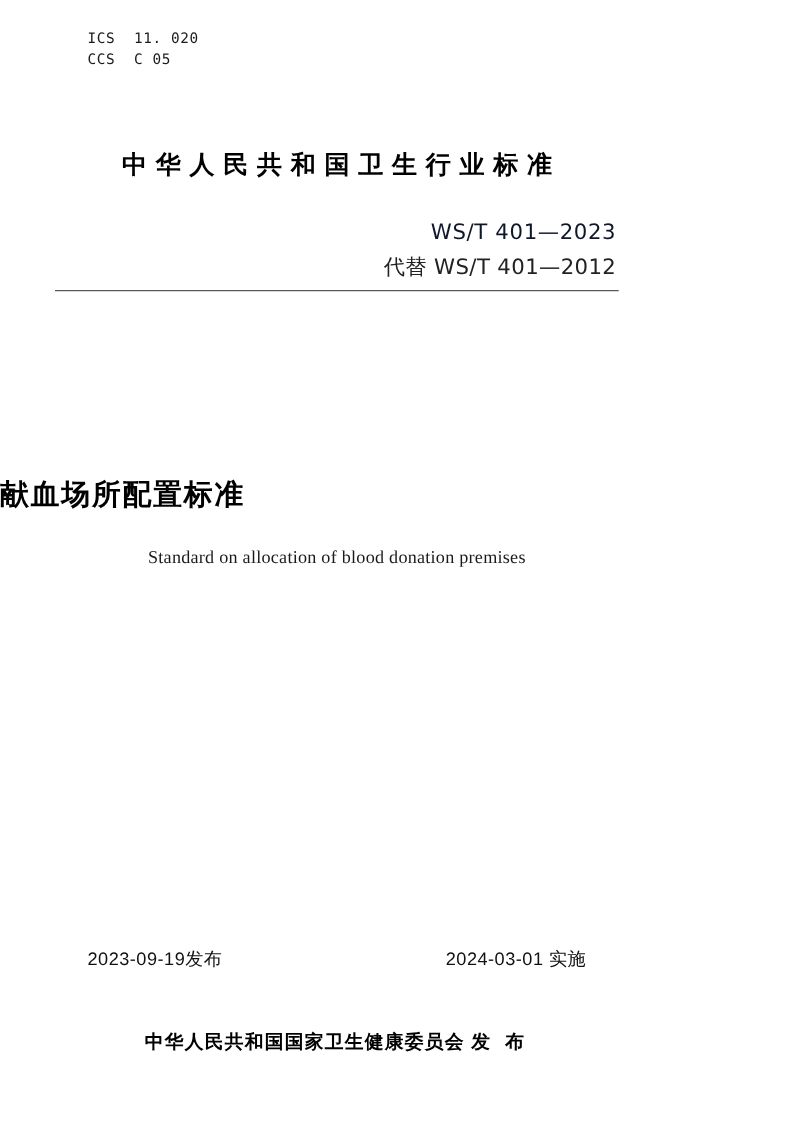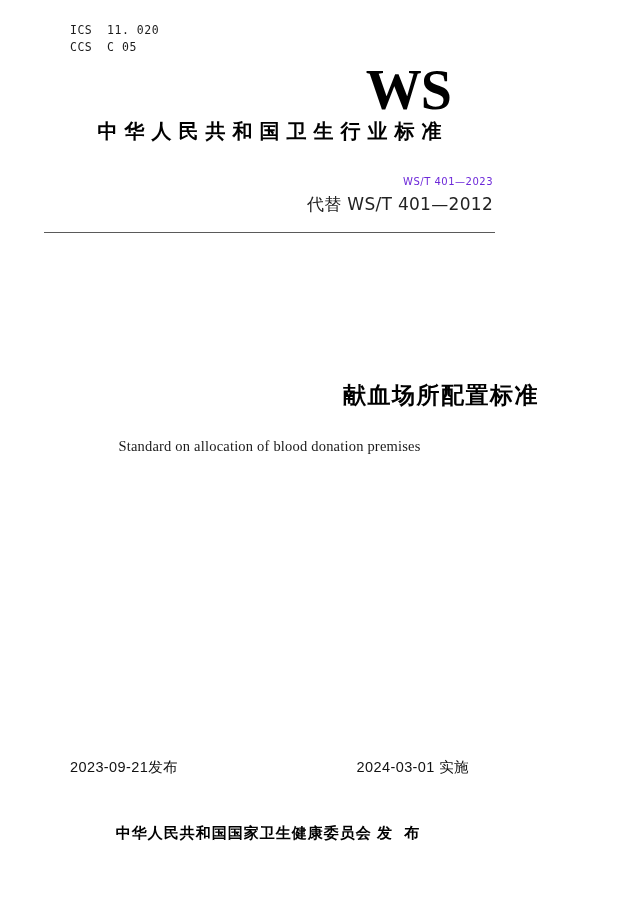--- a/index.html
+++ b/index.html
@@ -65,23 +65,23 @@
 
   
   .std-no {
     position: absolute;
     right: 46px;
     top: 176px;
     text-align: right;
   }
   .std-no .main {
     font-family: "DejaVu Sans", sans-serif;
-    font-size: 10px;
+    font-size: 17px;
     letter-spacing: 0.5px;
-    color: #6d28d9;
+    color: #0f172a;
   }
   .std-no .replace {
     margin-top: 6px;
     font-family: "DejaVu Sans", sans-serif;
     font-size: 17px;
     letter-spacing: 0.3px;
     color: #222;
   }
 
   
@@ -93,21 +93,21 @@
     height: 1px;
     background: #5a5a5a;
   }
 
   
   .title-cn {
     position: absolute;
     left: 0;
     right: 0;
     top: 380px;
-    text-align: right;
+    text-align: left;
     font-family: "Liberation Sans", sans-serif;
     font-weight: bold;
     font-size: 23px;
     letter-spacing: 1.5px;
     color: #000;
   }
   .title-en {
     position: absolute;
     left: 0;
     right: 0;
@@ -154,36 +154,35 @@
 </head>
 <body>
 
 <div class="page">
 
   <div class="codes">
     <div>ICS  11. 020</div>
     <div>CCS  C 05</div>
   </div>
 
-  <div class="ws-logo">WS</div>
 
   <div class="header-cn">中华人民共和国卫生行业标准</div>
 
   <div class="std-no">
     <div class="main">WS/T 401—2023</div>
     <div class="replace">代替 WS/T 401—2012</div>
   </div>
 
   <div class="rule"></div>
 
   <div class="title-cn">献血场所配置标准</div>
   <div class="title-en">Standard on allocation of blood donation premises</div>
 
   <div class="dates">
-    <span>2023-09-21发布</span>
+    <span>2023-09-19发布</span>
     <span>2024-03-01 实施</span>
   </div>
 
   <div class="publisher">
     <span>中华人民共和国国家卫生健康委员会</span>
     <span class="pub-issue">发 布</span>
   </div>
 
 </div>
 

